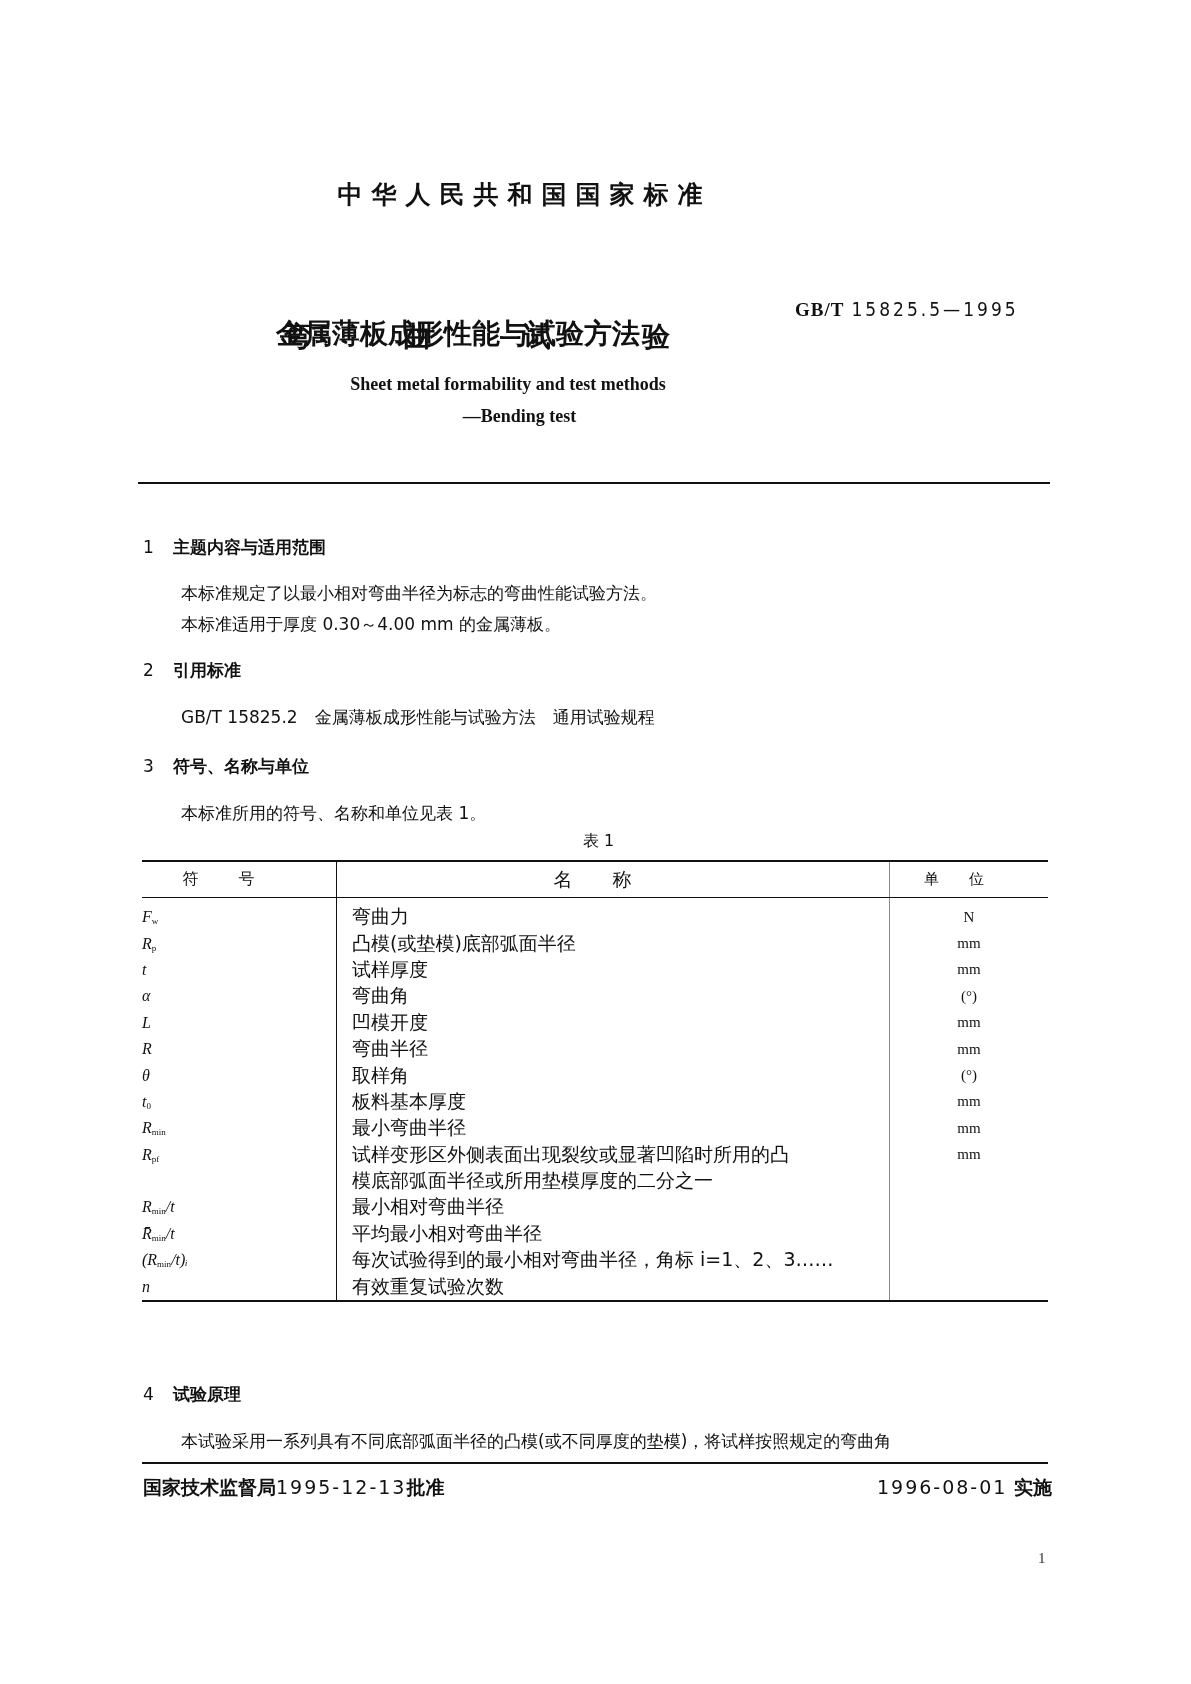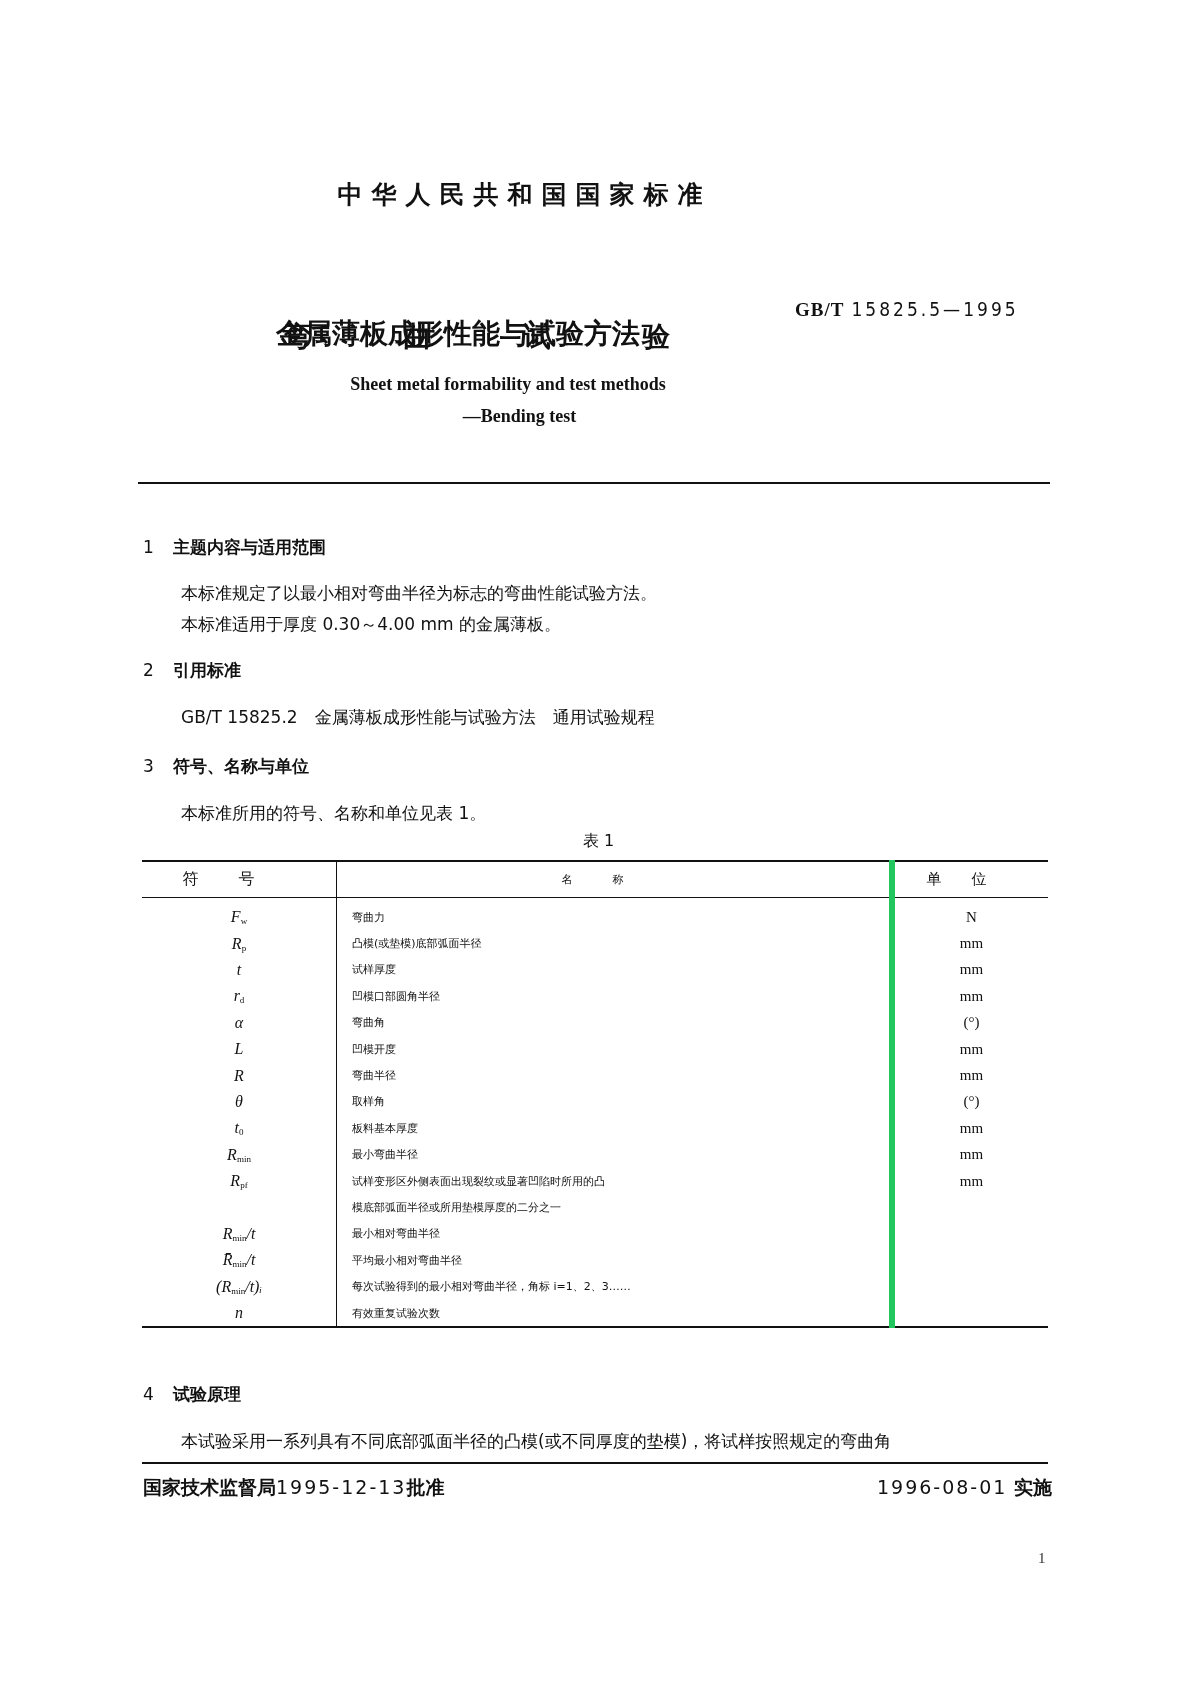--- a/index.html
+++ b/index.html
@@ -54,24 +54,24 @@
     }
     table.symtab th {
       font-family: "DejaVu Sans", sans-serif; font-weight: normal; font-size: 15px;
       height: 33px; border-top: 2px solid #111; border-bottom: 1.5px solid #111;
       letter-spacing: 40px;
     }
     table.symtab th.c3 { letter-spacing: 30px; }
     table.symtab td { padding: 0; height: 26.4px; vertical-align: middle; }
     table.symtab tr.first td { padding-top: 6px; }
     table.symtab tr.last td { border-bottom: 2px solid #111; }
-    table.symtab .c1 { width: 193px; text-align: center; border-right: 1px solid #111;
+    table.symtab .c1 { width: 193px; text-align: left; border-right: 1px solid #111;
       font-family: "Liberation Serif", serif; font-style: italic; font-size: 16px; }
-    table.symtab .c2 { width: 537px; padding-left: 15px; border-right: 6px solid #22c55e;
-      font-family: "DejaVu Sans", sans-serif; font-size: 11px; }
+    table.symtab .c2 { width: 537px; padding-left: 15px; border-right: 1px solid #22c55e;
+      font-family: "DejaVu Sans", sans-serif; font-size: 19px; }
     table.symtab .c3 { text-align: center; font-family: "Liberation Serif", serif; font-size: 15px; }
     table.symtab th.c1, table.symtab th.c2 { text-align: center; font-style: normal; font-family: "DejaVu Sans", sans-serif; padding-left: 0; }
     sub { font-size: 9px; font-style: normal; vertical-align: -2px; }
     .footer-left {
       left: 143px; top: 1475px; font-family: "DejaVu Sans", sans-serif; font-weight: bold; font-size: 19px;
     }
     .footer-left .d, .footer-right .d { font-weight: normal; font-family: "DejaVu Sans", sans-serif; letter-spacing: 2px; }
     .footer-right {
       right: 139px; top: 1475px; font-family: "DejaVu Sans", sans-serif; font-weight: bold; font-size: 19px;
     }
@@ -138,25 +138,20 @@
       <td class="c1"><span>R</span><sub>p</sub></td>
       <td class="c2">凸模(或垫模)底部弧面半径</td>
       <td class="c3">mm</td>
     </tr>
     <tr>
       <td class="c1"><span>t</span><sub></sub></td>
       <td class="c2">试样厚度</td>
       <td class="c3">mm</td>
     </tr>
     <tr>
-      <td class="c1"><span>r</span><sub>d</sub></td>
-      <td class="c2">凹模口部圆角半径</td>
-      <td class="c3">mm</td>
-    </tr>
-    <tr>
       <td class="c1"><span>α</span><sub></sub></td>
       <td class="c2">弯曲角</td>
       <td class="c3">(°)</td>
     </tr>
     <tr>
       <td class="c1"><span>L</span><sub></sub></td>
       <td class="c2">凹模开度</td>
       <td class="c3">mm</td>
     </tr>
     <tr>

